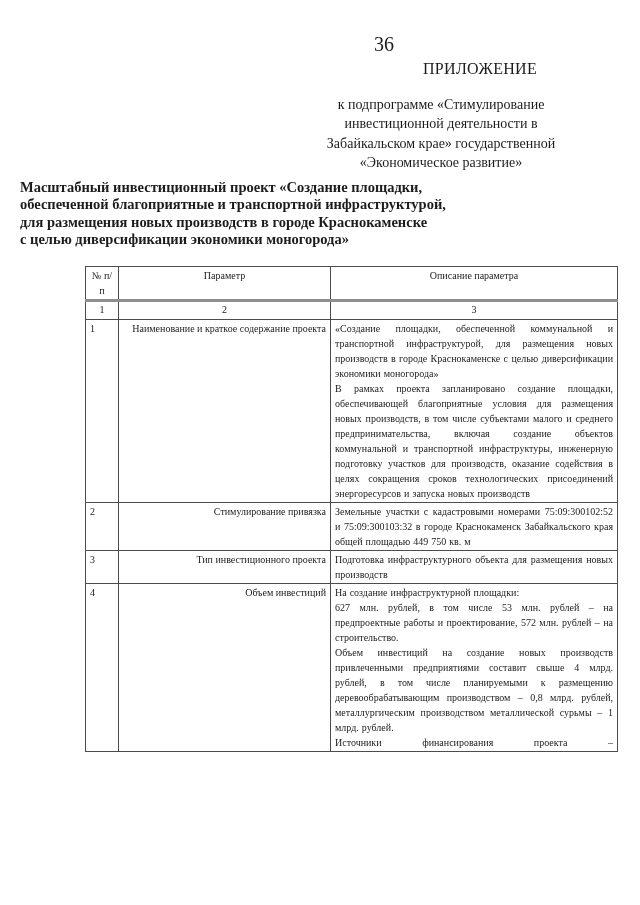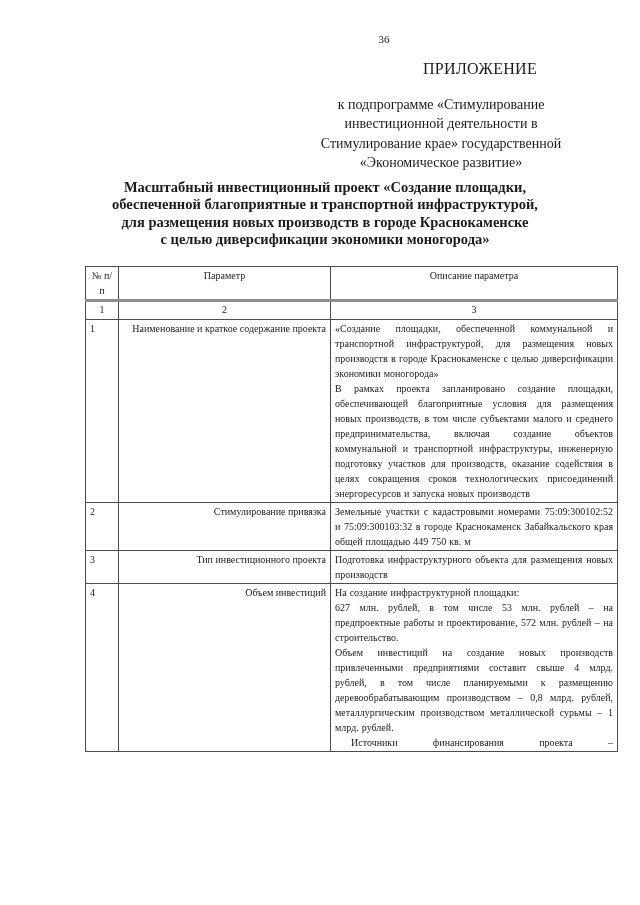--- a/index.html
+++ b/index.html
@@ -3,33 +3,33 @@
 <meta charset="utf-8">
 <style>
   html,body{margin:0;padding:0;}
   body{
     width:640px;height:905px;position:relative;overflow:hidden;
     background:#ffffff;color:#1c1c1c;
     font-family:"Liberation Serif","DejaVu Serif",serif;
   }
   .page-number{
     position:absolute;top:33px;left:128px;width:512px;
-    text-align:center;font-size:11px;
+    text-align:center;font-size:20px;
   }
   .appendix{
     position:absolute;top:60px;left:380px;width:200px;
     text-align:center;font-size:16px;letter-spacing:.3px;
   }
   .subprogram{
     position:absolute;top:95px;left:316px;width:250px;
     text-align:center;font-size:14px;line-height:19.3px;
   }
   .project-title{
     position:absolute;top:179px;left:20px;width:610px;
-    text-align:center;font-weight:bold;font-size:14.5px;line-height:17.4px;
+    font-weight:bold;font-size:14.5px;line-height:17.4px;
   }
   table.params{
     position:absolute;top:266px;left:85px;width:532px;
     border-collapse:collapse;table-layout:fixed;
     font-size:10px;line-height:15px;color:#1c1c1c;
   }
   table.params col.c1{width:33px;}
   table.params col.c2{width:212px;}
   table.params col.c3{width:287px;}
   table.params th,table.params td{
@@ -42,33 +42,33 @@
     border-bottom:3px solid #8e8e8e;line-height:14.5px;
   }
   tr.colnums td{text-align:center;height:16px;padding:0 0 1px 0;line-height:16px;}
   td.rownum{text-align:left;padding-left:6px;}
   td.param{padding:1px 4px 2px 7px;text-align:right;}
   td.desc{padding:1px 5px 2px 5px;}
   td.desc p{
     margin:0;text-align:justify;
     word-spacing:.5px;
   }
-  td.desc p.cont{text-align-last:justify;margin-left:16px;}
+  td.desc p.cont{text-align-last:justify;}
 </style>
 </head>
 <body>
 
 <div class="page-number">36</div>
 
 <div class="appendix">ПРИЛОЖЕНИЕ</div>
 
 <div class="subprogram">
     <div>к подпрограмме «Стимулирование</div>
     <div>инвестиционной деятельности в</div>
-    <div>Стимулирование крае» государственной</div>
+    <div>Забайкальском крае» государственной</div>
     <div>«Экономическое развитие»</div>
   </div>
 
 <div class="project-title">
     <div>Масштабный инвестиционный проект «Создание площадки,</div>
     <div>обеспеченной благоприятные и транспортной инфраструктурой,</div>
     <div>для размещения новых производств в городе Краснокаменске</div>
     <div>с целью диверсификации экономики моногорода»</div>
   </div>
 

